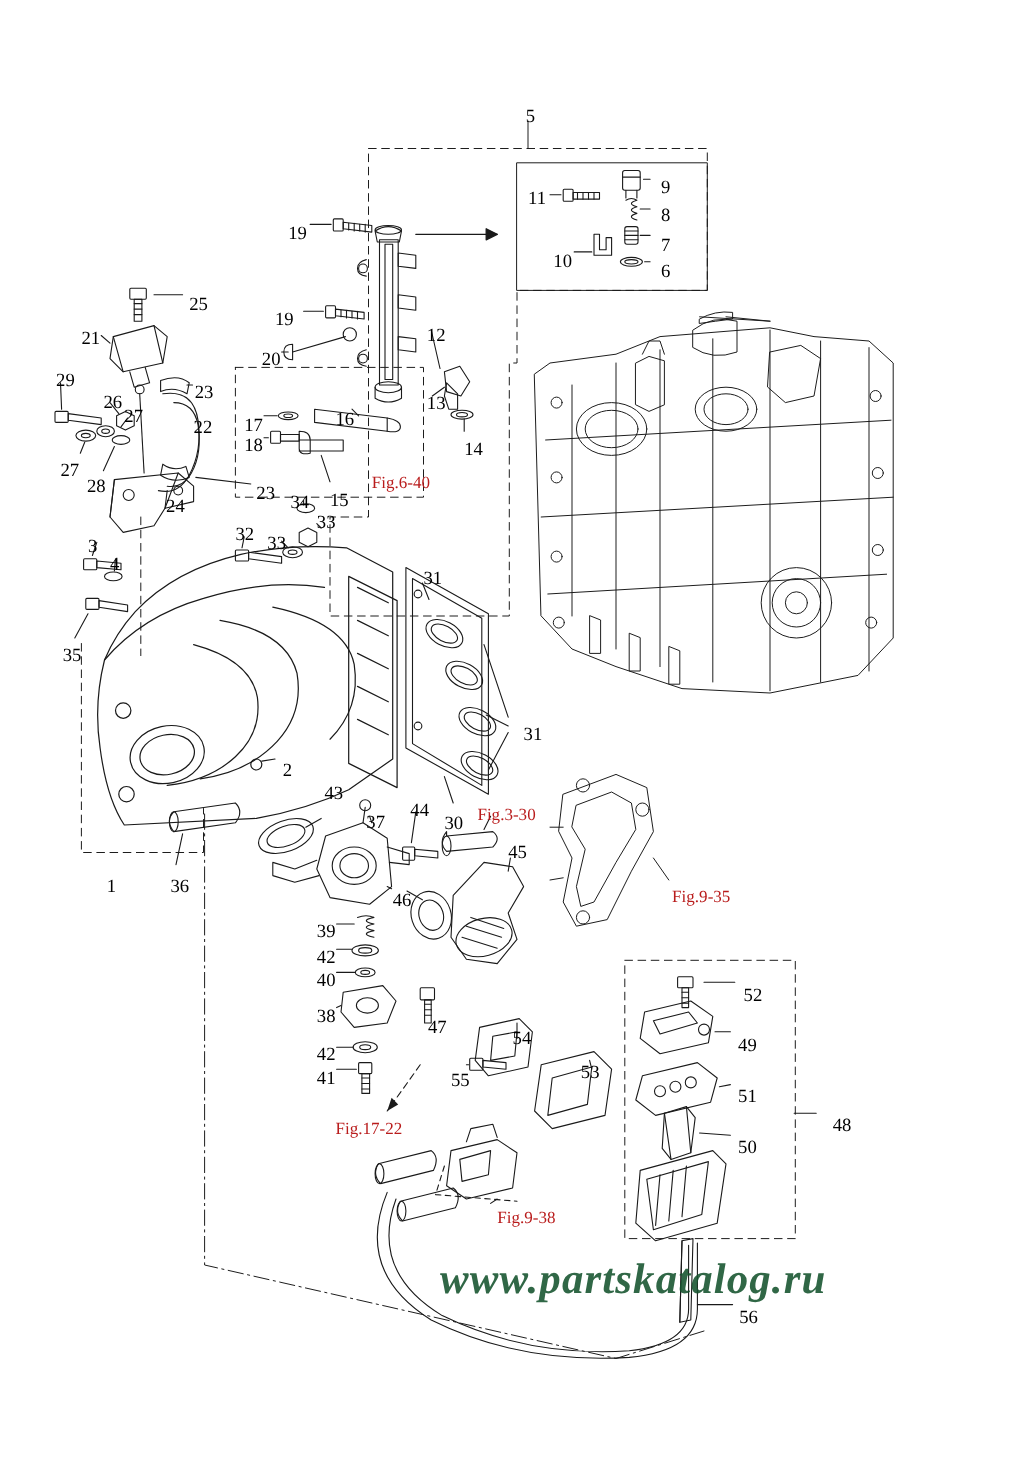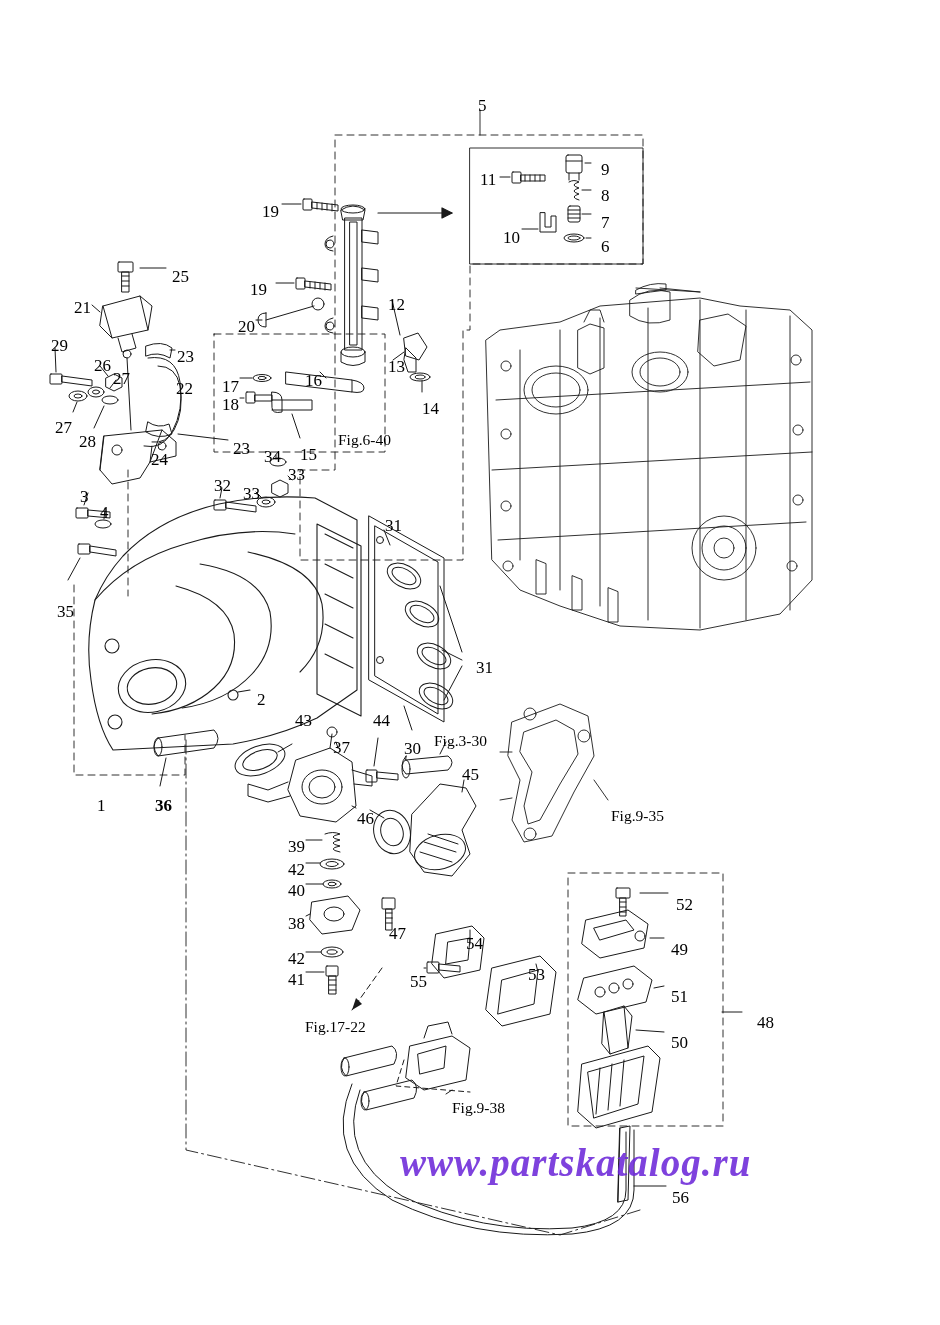--- a/index.html
+++ b/index.html
@@ -29,34 +29,34 @@
     font-family: "Liberation Serif", serif;
     font-size: 17px;
     color: #000000;
     white-space: nowrap;
     line-height: 1;
   }
   .figref {
     position: absolute;
     font-family: "Liberation Serif", serif;
     font-size: 15.5px;
-    color: #000000;
+    color: #b91c1c;
     white-space: nowrap;
     line-height: 1;
   }
   .watermark {
     position: absolute;
     left: 400px;
     top: 1140px;
     font-family: "Liberation Serif", serif;
     font-weight: bold;
     font-style: italic;
     font-size: 39px;
     letter-spacing: 1px;
-    color: #6d28d9;
+    color: #14532d;
     opacity: 0.88;
     white-space: nowrap;
   }
 </style>
 </head>
 <body>
 
 <div id="page">
 
   <svg class="svg-layer" viewBox="0 0 940 1325">
@@ -534,30 +534,30 @@
   <div class="callout" style="left:233px; top:440px;">23</div>
   <div class="callout" style="left:300px; top:446px;">15</div>
   <div class="callout" style="left:151px; top:451px;">24</div>
   <div class="callout" style="left:264px; top:448px;">34</div>
   <div class="callout" style="left:288px; top:466px;">33</div>
   <div class="callout" style="left:214px; top:477px;">32</div>
   <div class="callout" style="left:243px; top:485px;">33</div>
   <div class="callout" style="left:80px; top:488px;">3</div>
   <div class="callout" style="left:100px; top:504px;">4</div>
   <div class="callout" style="left:385px; top:517px;">31</div>
-  <div class="callout" style="left:57px; top:587px;margin-top:16px;">35</div>
+  <div class="callout" style="left:57px; top:587px;">35</div>
   <div class="callout" style="left:476px; top:659px;">31</div>
   <div class="callout" style="left:257px; top:691px;">2</div>
   <div class="callout" style="left:295px; top:712px;">43</div>
   <div class="callout" style="left:333px; top:739px;font-family:Liberation Serif, serif;">37</div>
-  <div class="callout" style="left:373px; top:712px;">44</div>
+  <div class="callout" style="left:373px; top:728px;">44</div>
   <div class="callout" style="left:404px; top:740px;">30</div>
   <div class="callout" style="left:462px; top:766px;text-align:right;">45</div>
   <div class="callout" style="left:97px; top:797px;">1</div>
-  <div class="callout" style="left:155px; top:797px;font-weight:bold;">36</div>
+  <div class="callout" style="left:155px; top:797px;">36</div>
   <div class="callout" style="left:357px; top:810px;">46</div>
   <div class="callout" style="left:288px; top:838px;">39</div>
   <div class="callout" style="left:288px; top:861px;">42</div>
   <div class="callout" style="left:288px; top:882px;">40</div>
   <div class="callout" style="left:676px; top:896px;">52</div>
   <div class="callout" style="left:288px; top:915px;">38</div>
   <div class="callout" style="left:389px; top:925px;">47</div>
   <div class="callout" style="left:466px; top:935px;">54</div>
   <div class="callout" style="left:671px; top:941px;">49</div>
   <div class="callout" style="left:528px; top:966px;">53</div>

